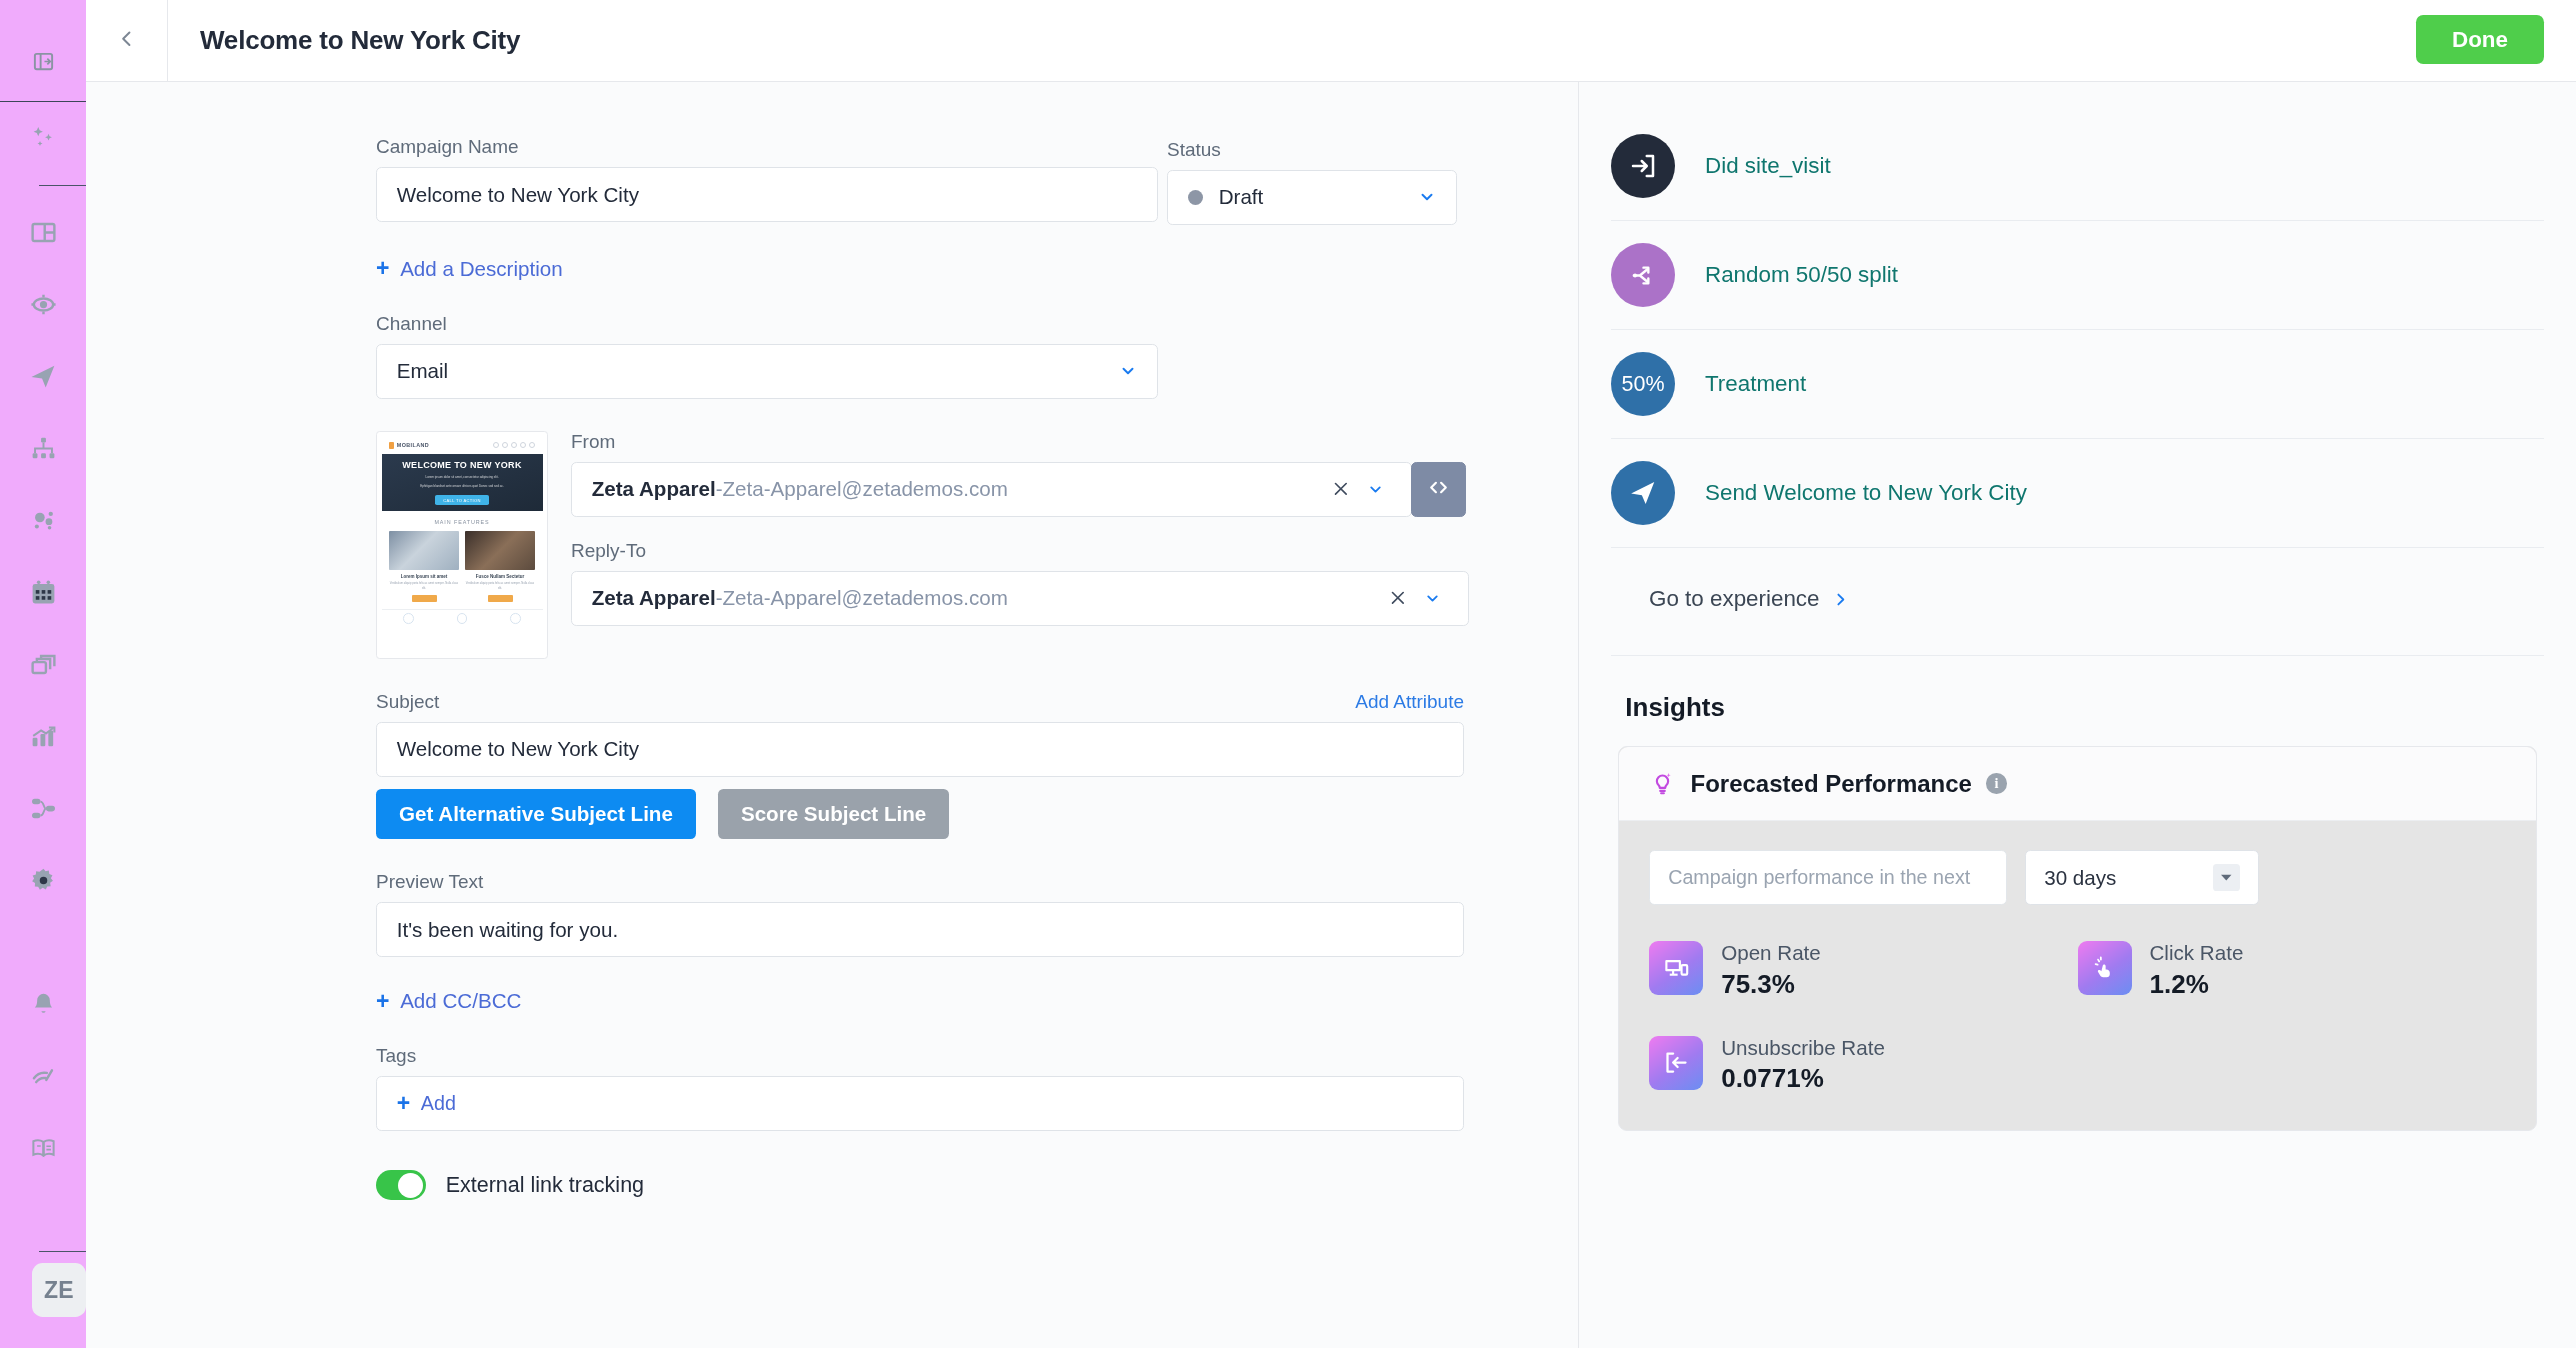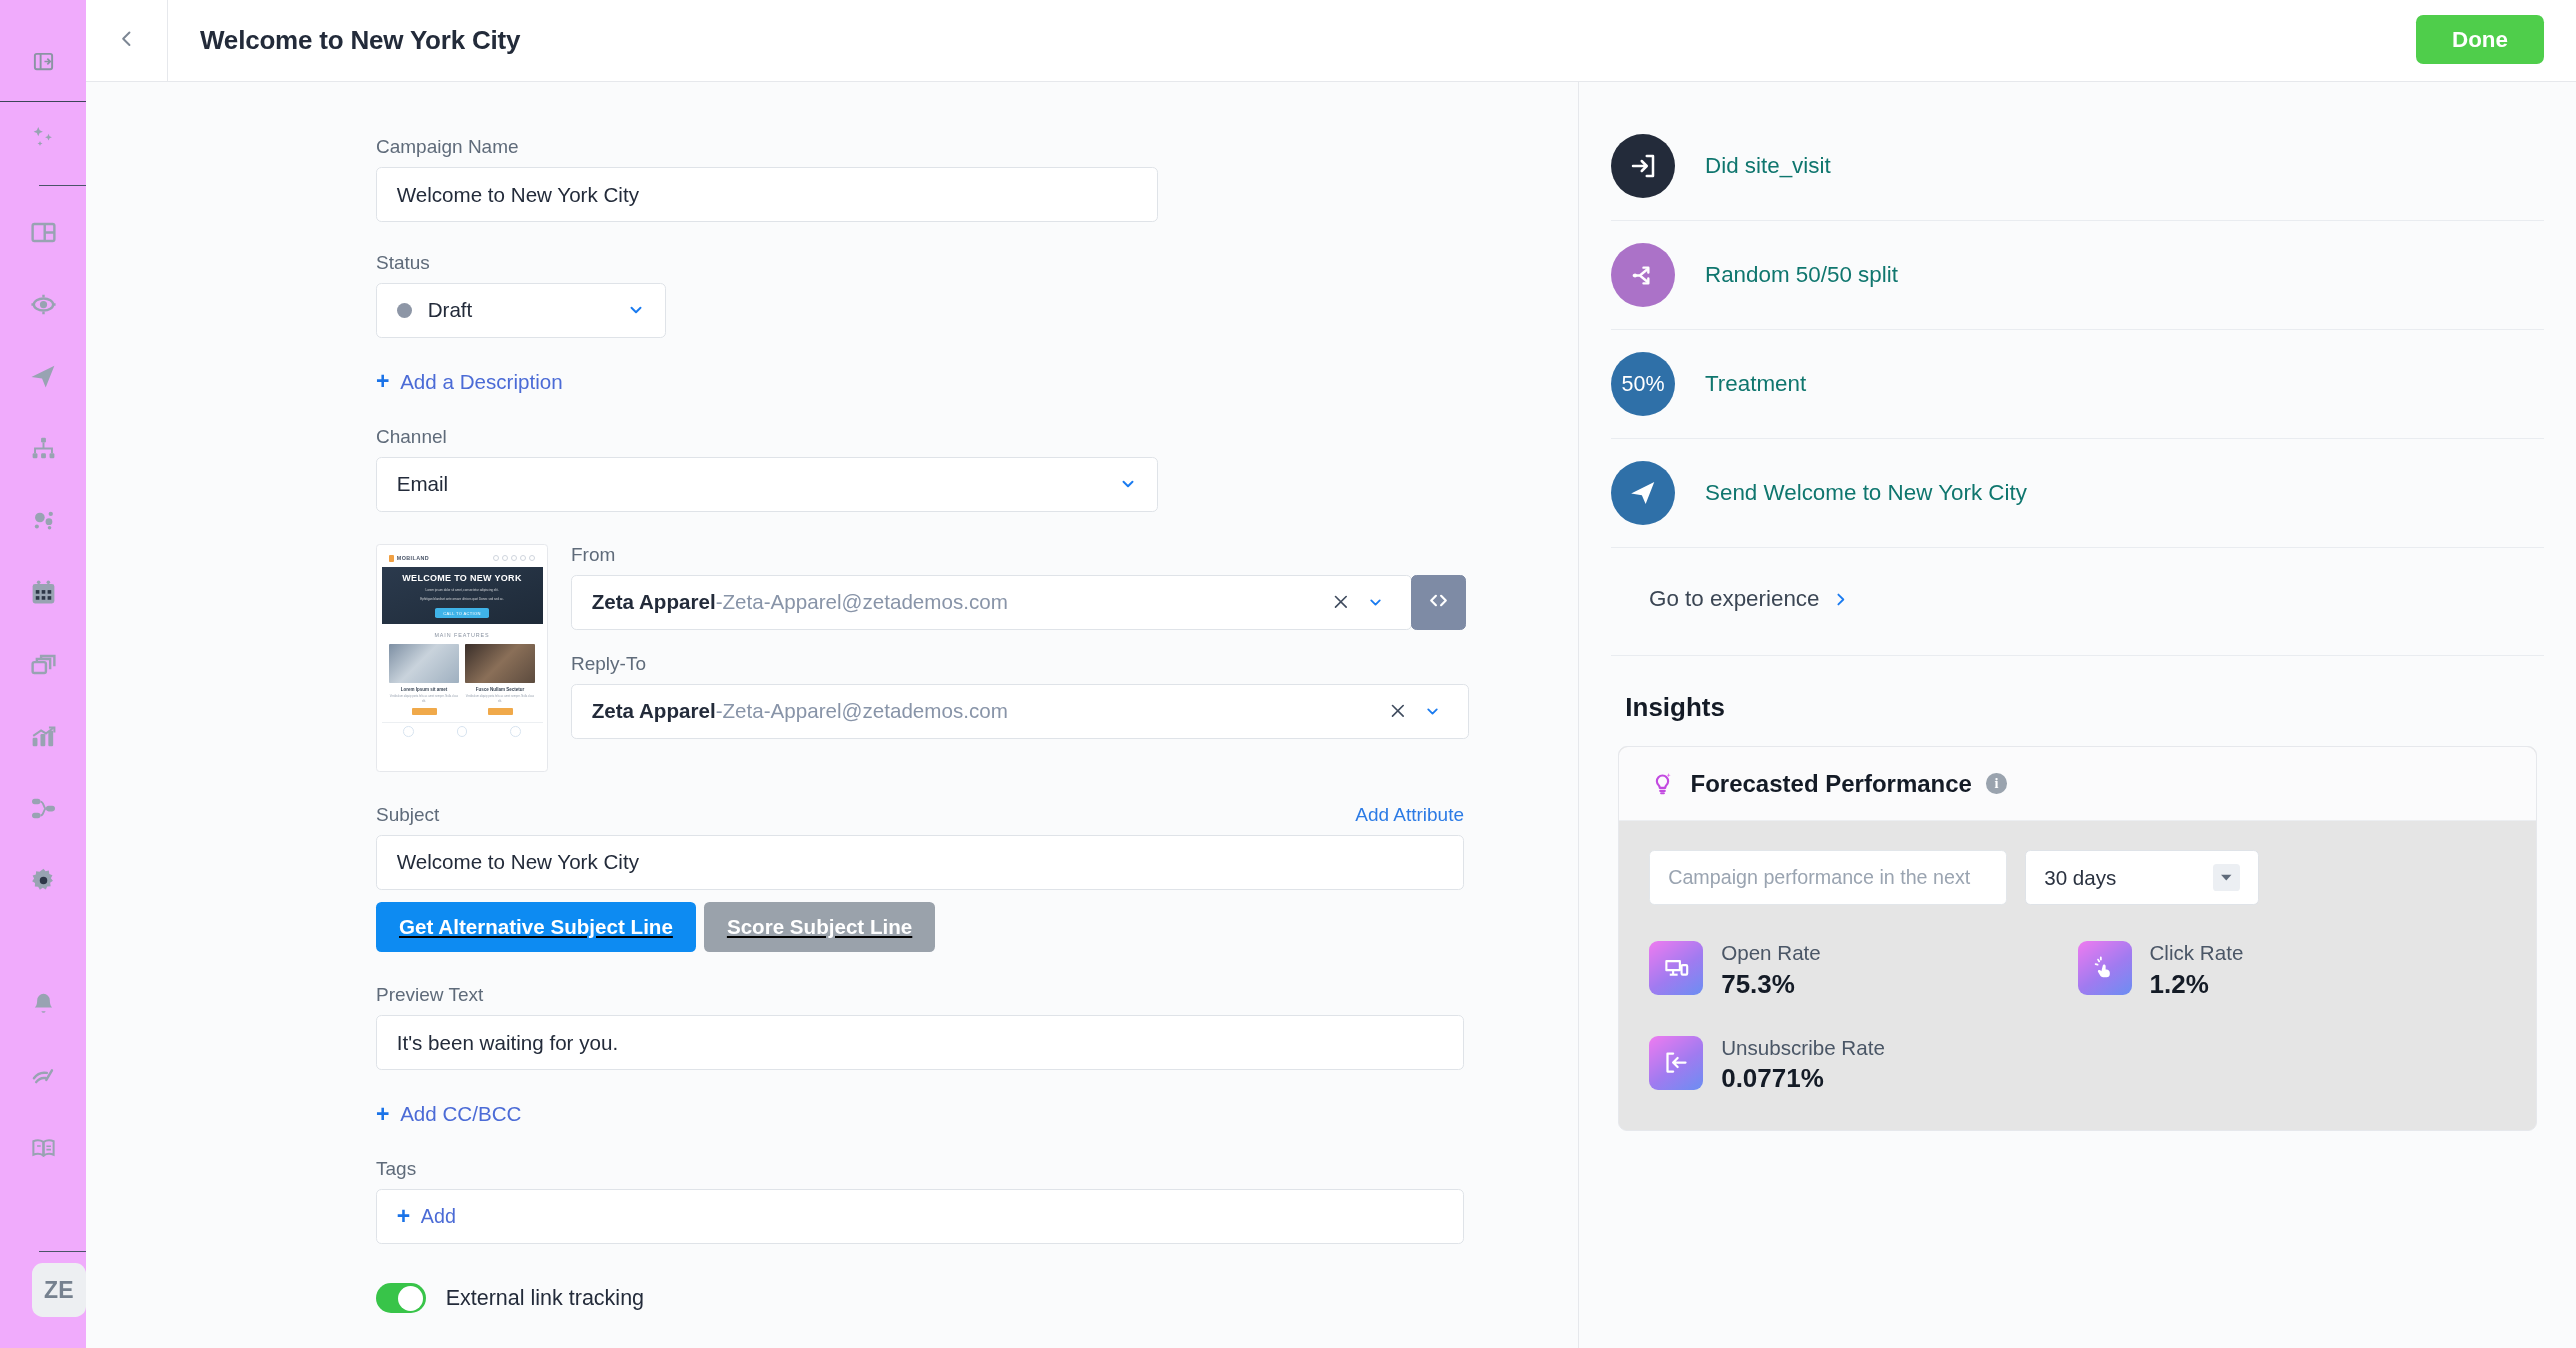--- a/index.html
+++ b/index.html
@@ -84,21 +84,21 @@
     border-left: 0.9px solid #e6e8ec;
     padding: 0 32px;
     overflow: hidden;
   }
 
   
   .field-label {
     font-size: 19px; color: #5f6b7a; margin-bottom: 9px;
     font-weight: 400;
   }
-  .row2 { display: flex; gap: 27px; align-items: flex-start; flex-direction: column; }
+  .row2 { display: flex; gap: 9px; align-items: flex-start; }
   .inp {
     background: #ffffff; border: 0.9px solid #dfe3e8; border-radius: 5.4px;
     height: 55px; display: flex; align-items: center;
     padding: 0 19.7px; font-size: 20.6px; color: #232b3a;
   }
   .w-campaign { width: 782px; }
   .w-status { width: 290px; }
   .w-channel { width: 782px; }
   .w-from { width: 841px; }
   .w-subject { width: 1088px; }
@@ -148,21 +148,21 @@
   .th-card { flex:1; }
   .th-img { height: 39px; border-radius:0.9px; }
   .th-img.a { background: linear-gradient(135deg,#7d8fa3,#c9d3dc 45%,#9fb0c0); }
   .th-img.b { background: linear-gradient(135deg,#3a2f2a,#8a6f58 50%,#5c4b3e); }
   .th-ct { font-size:4.5px; color:#3b4756; text-align:center; margin-top:4.5px; font-weight:600;}
   .th-cp { font-size:2.7px; color:#9aa4b1; text-align:center; margin-top:2.7px; line-height:1.8;}
   .th-btn { margin: 3.6px auto 0; width:25px;height:7.2px;background:#f0a94a;border-radius:0.9px; }
   .th-foot { margin-top:6.3px; border-top:0.9px solid #eceff2; display:flex; justify-content:space-around; padding-top:3.6px;}
   .th-foot i { width:10.7px;height:10.7px;border-radius:50%;border:0.9px solid #d8e4f0;display:block; }
 
-  .btn-row { display: flex; gap: 8px; margin-top: 12.5px; text-decoration: underline; }
+  .btn-row { display: flex; gap: 22px; margin-top: 12.5px; }
   .btn {
     border: none; border-radius: 5.4px; cursor: pointer;
     font-family: "Liberation Sans", sans-serif;
     font-size: 20.6px; font-weight: 700; color: #ffffff;
     padding: 0 23px; height: 50px;
   }
   .btn-primary { background: #0d8bf2; }
   .btn-muted { background: #9aa2ab; }
 
   .code-btn {

